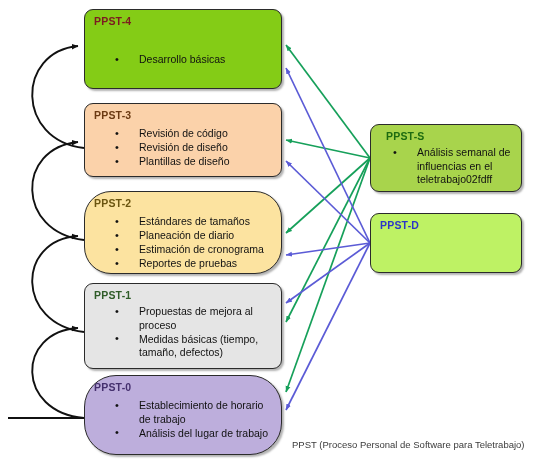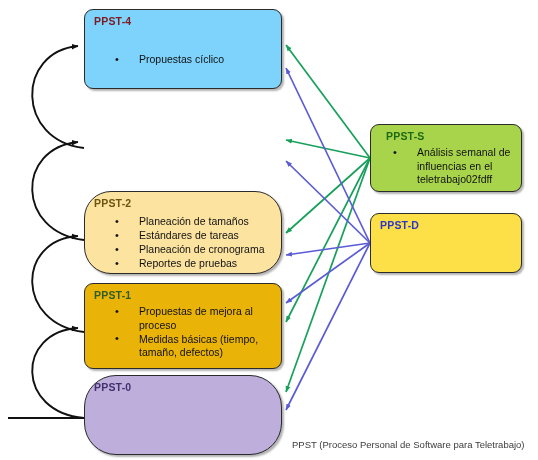--- a/index.html
+++ b/index.html
@@ -49,34 +49,34 @@
   .node ul li::before{
     content:"\2022";
     position:absolute;
     left:8px;
     top:-0.5px;
     font-size:11px;
     color:#111111;
   }
 
   
-  #node-ppst4{background:#7dd3fc;}
+  #node-ppst4{background:#84cc16;}
   #node-ppst4 .title{color:#7c1a20;}
   #node-ppst3{background:#fbd2aa;}
   #node-ppst3 .title{color:#6b3a12;}
   #node-ppst2{background:#fce3a0;border-radius:27px;}
   #node-ppst2 .title{color:#6b5510;}
-  #node-ppst1{background:#eab308;}
+  #node-ppst1{background:#e5e5e5;}
   #node-ppst1 .title{color:#2f5c28;}
   #node-ppst0{background:#bdaedc;}
   #node-ppst0 .title{color:#45306e;}
   
   #node-ppsts{background:#a8d44c;}
   #node-ppsts .title{color:#1d6b10;padding-left:6px;}
-  #node-ppstd{background:#fde047;}
+  #node-ppstd{background:#bef264;}
   #node-ppstd .title{color:#2b35c8;}
 
   .caption{
     position:absolute;
     font-size:9.5px;
     color:#3b3b3b;
     white-space:nowrap;
   }
 </style>
 </head>
@@ -118,45 +118,57 @@
       <path d="M370,243 L286,161" marker-end="url(#ah-blue)"></path>
       <path d="M370,243 L286,255" marker-end="url(#ah-blue)"></path>
       <path d="M370,243 L286,303" marker-end="url(#ah-blue)"></path>
       <path d="M370,243 L286,410" marker-end="url(#ah-blue)"></path>
     </g>
   </svg>
 
   <div class="node" id="node-ppst4" style="left:84px;top:9px;width:198px;height:80px;">
     <div class="title">PPST-4</div>
     <ul style="top:43px;">
-      <li>Propuestas cíclico</li>
+      <li>Desarrollo básicas</li>
     </ul>
   </div>
 
+  <div class="node" id="node-ppst3" style="left:84px;top:103px;width:198px;height:74px;">
+    <div class="title">PPST-3</div>
+    <ul style="top:23px;">
+      <li>Revisión de código</li>
+      <li>Revisión de diseño</li>
+      <li>Plantillas de diseño</li>
+    </ul>
+  </div>
 
   <div class="node" id="node-ppst2" style="left:84px;top:191px;width:198px;height:83px;">
     <div class="title">PPST-2</div>
     <ul style="top:23px;">
-      <li>Planeación de tamaños</li>
-      <li>Estándares de tareas</li>
-      <li>Planeación de cronograma</li>
+      <li>Estándares de tamaños</li>
+      <li>Planeación de diario</li>
+      <li>Estimación de cronograma</li>
       <li>Reportes de pruebas</li>
     </ul>
   </div>
 
   <div class="node" id="node-ppst1" style="left:84px;top:283px;width:198px;height:86px;">
     <div class="title">PPST-1</div>
     <ul style="top:21px;">
       <li>Propuestas de mejora al proceso</li>
       <li>Medidas básicas (tiempo, tamaño, defectos)</li>
     </ul>
   </div>
 
   <div class="node" id="node-ppst0" style="left:84px;top:375px;width:198px;height:80px;border-radius:32px;">
     <div class="title">PPST-0</div>
+    <ul style="top:23px;">
+      <li>Establecimiento de horario de trabajo</li>
+      <li>Análisis del lugar de trabajo</li>
+    </ul>
   </div>
 
   <div class="node" id="node-ppsts" style="left:370px;top:124px;width:152px;height:68px;">
     <div class="title">PPST-S</div>
     <ul style="top:21px;left:14px;">
       <li>Análisis semanal de influencias en el teletrabajo02fdff</li>
     </ul>
   </div>
 
   <div class="node" id="node-ppstd" style="left:370px;top:213px;width:152px;height:60px;">

